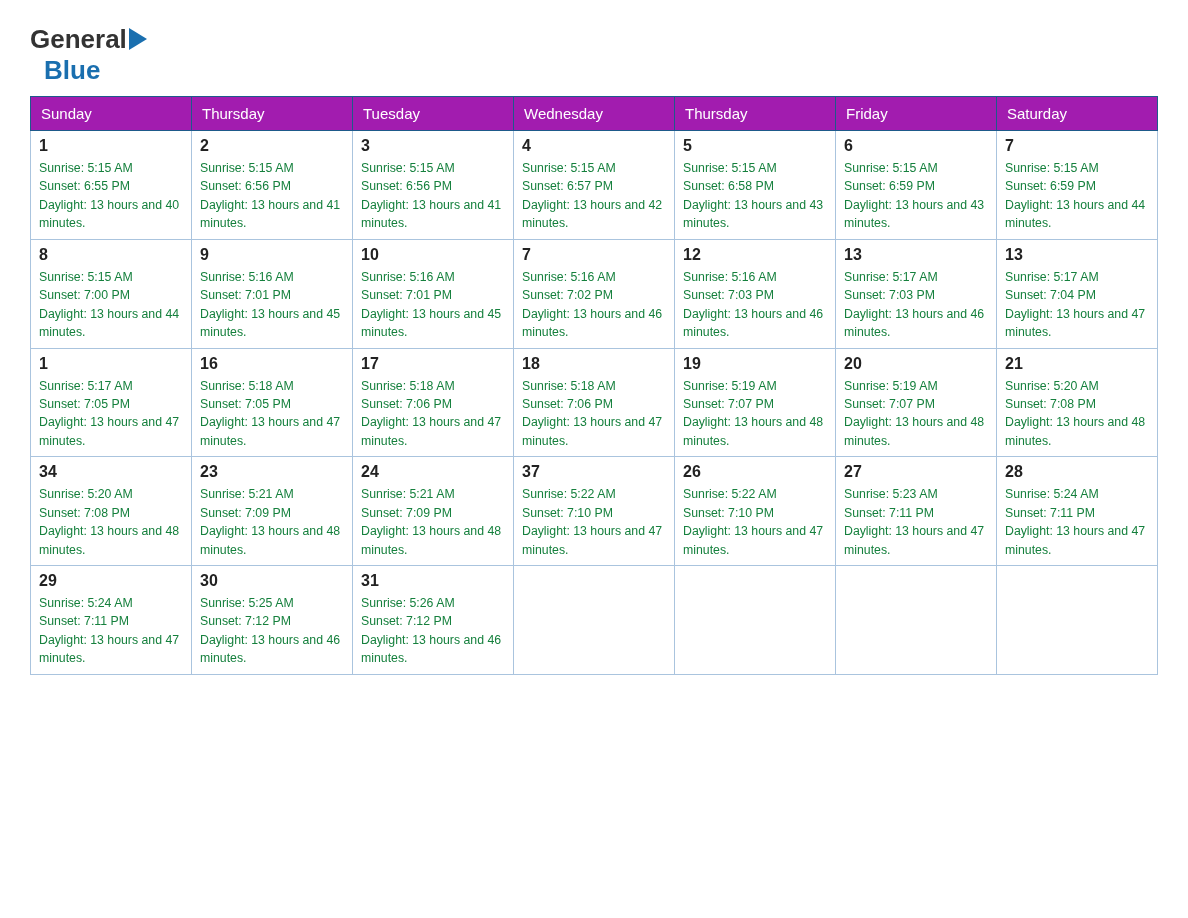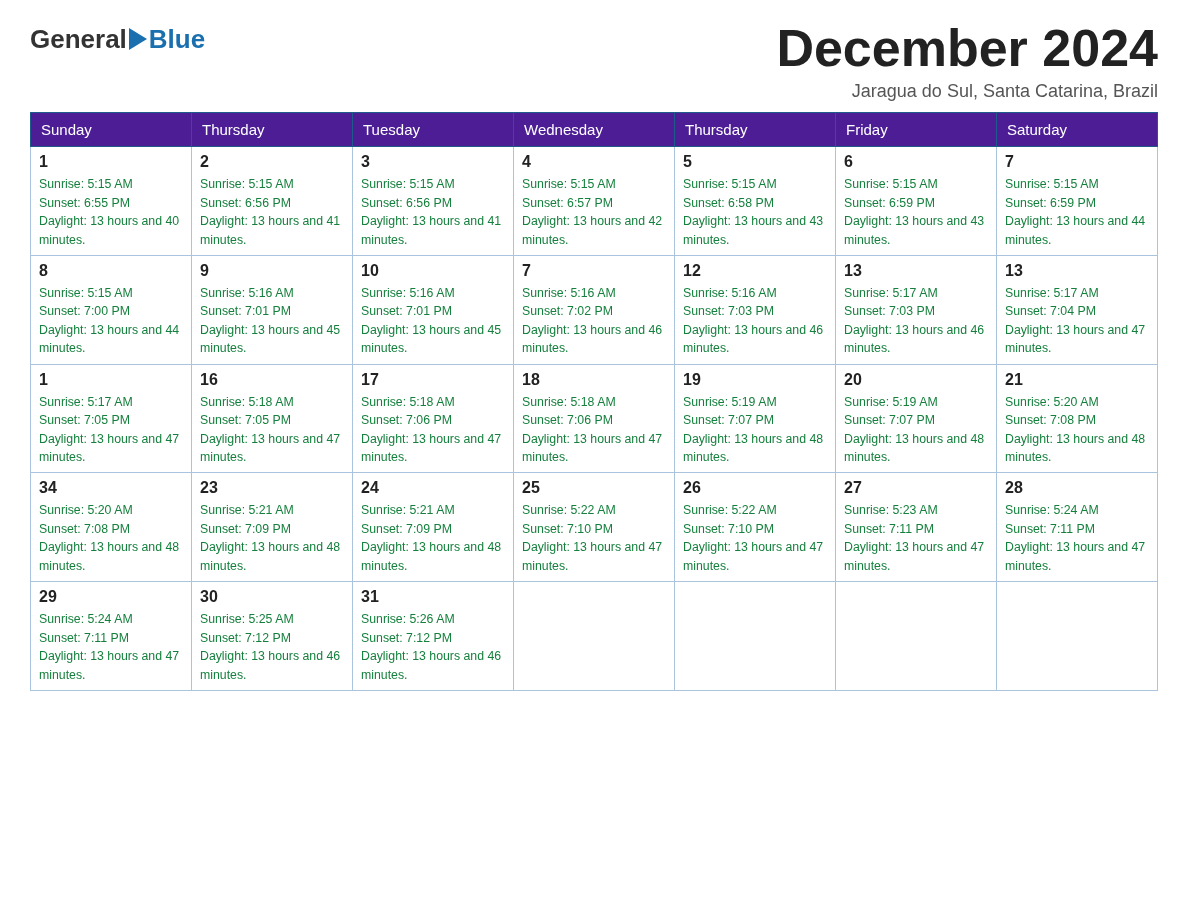--- a/index.html
+++ b/index.html
@@ -11,21 +11,21 @@
       padding: 20px 30px 30px 30px;
     }
     .header-row {
       display: flex;
       align-items: flex-start;
       justify-content: space-between;
       margin-bottom: 10px;
     }
     .logo-area {
       display: flex;
-      flex-direction: row;
+      flex-direction: column;
       align-items: flex-start;
       padding-top: 4px;
     }
     .title-area {
       text-align: right;
     }
     .month-title {
       font-size: 52px;
       font-weight: bold;
       color: #222;
@@ -35,21 +35,21 @@
       font-size: 18px;
       color: #555;
       margin-top: 4px;
     }
     .calendar-table {
       width: 100%;
       border-collapse: collapse;
       margin-top: 8px;
     }
     .calendar-table th {
-      background-color: #4c1d95;
+      background-color: #a21caf;
       color: #fff;
       font-size: 15px;
       font-weight: normal;
       padding: 8px 10px;
       text-align: left;
       border: 1px solid #1e5a8a;
     }
     .calendar-table td {
       border: 1px solid #aac4de;
       vertical-align: top;
@@ -87,26 +87,22 @@
   <div class="logo-area">
     <div class="logo-container">
       <span style="font-size:26px;font-weight:bold;color:#333;">General</span>
       <span style="display:inline-block;margin-left:2px;margin-top:2px;">
         <svg width="18" height="22" viewBox="0 0 18 22">
           <polygon points="0,0 18,11 0,22" fill="#1a6faf"></polygon>
         </svg>
       </span>
     </div>
     <div>
-      <span style="font-size:26px;font-weight:bold;color:#1a6faf;margin-left:2px;">Blue</span>
+      <span style="font-size:26px;font-weight:bold;color:#1a6faf;margin-left:14px;">Blue</span>
     </div>
-  </div>
-  <div class="title-area">
-    <div class="month-title">December 2024</div>
-    <div class="location-text">Jaragua do Sul, Santa Catarina, Brazil</div>
   </div>
 </div>
 
 <table class="calendar-table">
   <thead>
     <tr>
       <th>Sunday</th>
       <th>Thursday</th>
       <th>Tuesday</th>
       <th>Wednesday</th>
@@ -213,21 +209,21 @@
         </td>
         <td>
           <span class="day-number">23</span>
           <div class="day-info">Sunrise: 5:21 AM<br>Sunset: 7:09 PM<br>Daylight: 13 hours and 48 minutes.</div>
         </td>
         <td>
           <span class="day-number">24</span>
           <div class="day-info">Sunrise: 5:21 AM<br>Sunset: 7:09 PM<br>Daylight: 13 hours and 48 minutes.</div>
         </td>
         <td>
-          <span class="day-number">25</span>
+          <span class="day-number">37</span>
           <div class="day-info">Sunrise: 5:22 AM<br>Sunset: 7:10 PM<br>Daylight: 13 hours and 47 minutes.</div>
         </td>
         <td>
           <span class="day-number">26</span>
           <div class="day-info">Sunrise: 5:22 AM<br>Sunset: 7:10 PM<br>Daylight: 13 hours and 47 minutes.</div>
         </td>
         <td>
           <span class="day-number">27</span>
           <div class="day-info">Sunrise: 5:23 AM<br>Sunset: 7:11 PM<br>Daylight: 13 hours and 47 minutes.</div>
         </td>

